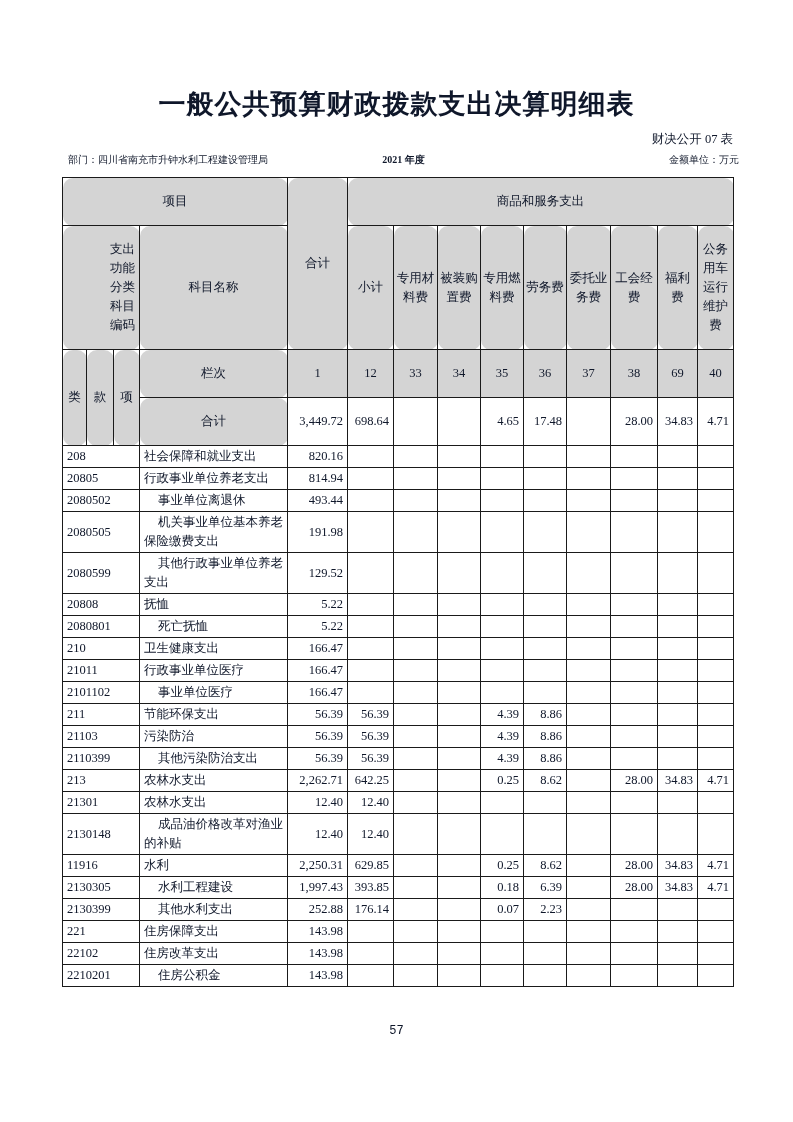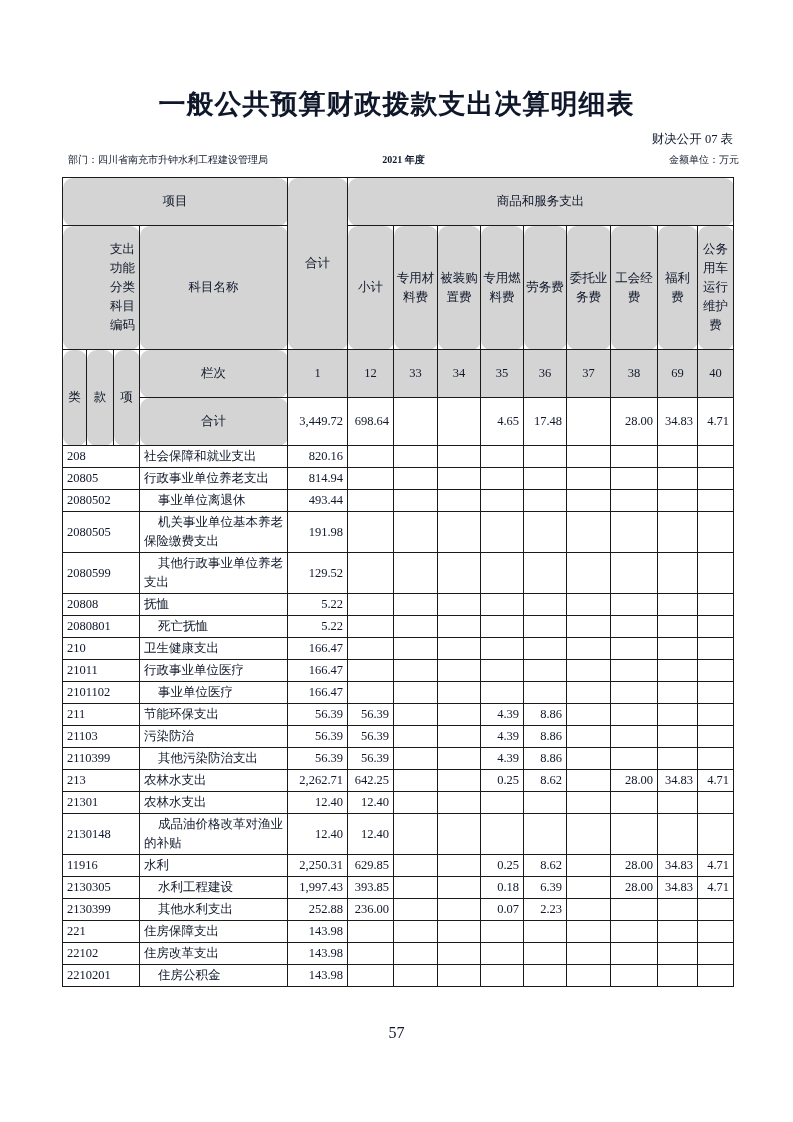--- a/index.html
+++ b/index.html
@@ -69,22 +69,22 @@
 
   td.val  { text-align: right; padding-right: 4px; }
   td.code { text-align: left;  padding-left: 4px; }
   td.name { text-align: left;  padding: 1px 4px; vertical-align: middle; }
   td.name.indent { text-indent: 14px; }
 
   .pageno {
     position: absolute;
     top: 1024px; left: 0; right: 0;
     text-align: center;
-    font-size: 16px;
-    font-family: Liberation Serif, serif;
+    font-size: 12px;
+    font-family: Liberation Mono, monospace;
   }
 </style>
 </head>
 <body>
 
 <div class="page">
 
   <div class="title">一般公共预算财政拨款支出决算明细表</div>
 
   <div class="doc-code">财决公开 07 表</div>
@@ -419,21 +419,21 @@
             <td class="val">6.39</td>
             <td class="val"></td>
             <td class="val">28.00</td>
             <td class="val">34.83</td>
             <td class="val">4.71</td>
           </tr>
           <tr>
             <td class="code" colspan="3">2130399</td>
             <td class="name indent">其他水利支出</td>
             <td class="val">252.88</td>
-            <td class="val">236.00</td>
+            <td class="val">176.14</td>
             <td class="val"></td>
             <td class="val"></td>
             <td class="val">0.07</td>
             <td class="val">2.23</td>
             <td class="val"></td>
             <td class="val"></td>
             <td class="val"></td>
             <td class="val"></td>
           </tr>
           <tr>

